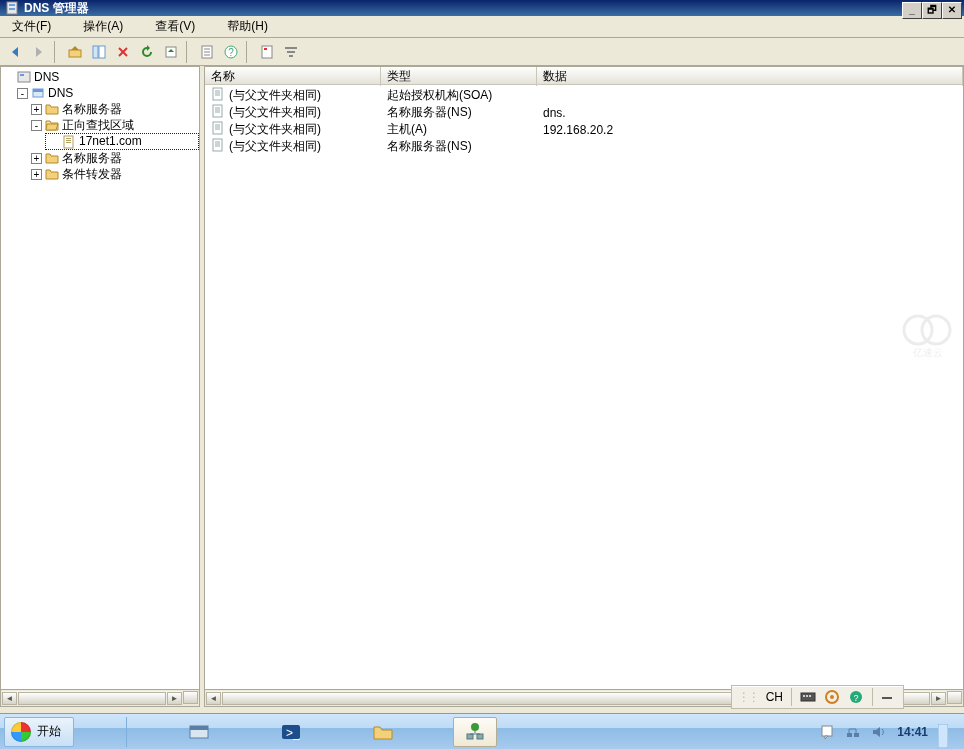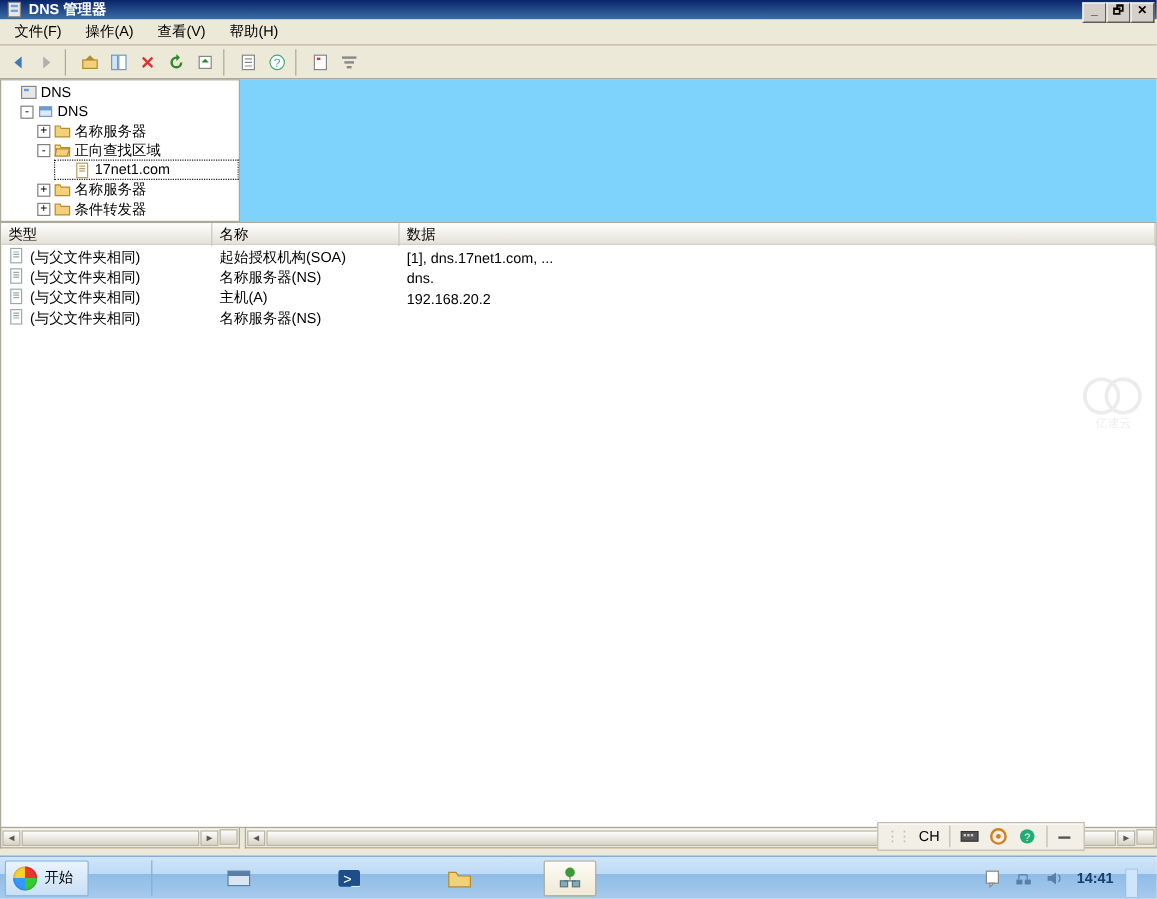--- a/index.html
+++ b/index.html
@@ -43,21 +43,21 @@
   }
   .winbtn.close { font-weight: bold; }
   
   .menubar {
     height: 22px;
     background: #ece9d8;
     border-bottom: 1px solid #aca899;
     display: flex;
     align-items: center;
     padding: 0 4px;
-    gap: 4px;
+    gap: 16px;
   }
   .menubar .menuitem {
     padding: 2px 8px;
     cursor: default;
   }
   
   .toolbar {
     height: 28px;
     background: #ece9d8;
     border-bottom: 1px solid #aca899;
@@ -69,22 +69,21 @@
   .tbbtn {
     width: 22px; height: 22px;
     display: inline-flex; align-items: center; justify-content: center;
     border: 1px solid transparent;
   }
   .tbsep { width: 6px; height: 22px; border-left:1px solid #aca899; margin: 0 2px; }
   
   .main {
     display: flex;
     height: 624px;
-    background: #7dd3fc;
-    flex-direction: column;
+    background: #a16207;
   }
   .treepane {
     width: 200px;
     background: #fff;
     border: 1px solid #aca899;
     overflow: auto;
     padding: 2px 0 2px 2px;
   }
   .splitter {
     width: 4px; background:#ece9d8; cursor: col-resize;
@@ -413,37 +412,36 @@
               </ul>
             </li>
           </ul>
         </li>
       </ul>
     </div>
   </div>
   <div class="splitter"></div>
   <div class="listpane">
     <div class="cols">
+      <div class="colh">名称</div>
       <div class="colh">类型</div>
-      <div class="colh">名称</div>
       <div class="colh">数据</div>
     </div>
     <div class="rows" id="rows">
         <div class="row">
           <div class="cell first">
             <span class="recicon"><svg viewBox="0 0 14 14">
                 <rect x="2" y="1" width="9" height="12" fill="#fff" stroke="#9aa"></rect>
                 <line x1="4" y1="4" x2="9" y2="4" stroke="#9aa"></line>
                 <line x1="4" y1="6" x2="9" y2="6" stroke="#9aa"></line>
                 <line x1="4" y1="8" x2="9" y2="8" stroke="#9aa"></line>
               </svg></span>
             <span>(与父文件夹相同)</span>
           </div>
           <div class="cell">起始授权机构(SOA)</div>
-          <div class="cell">[1], dns.17net1.com, ...</div>
         </div>
         <div class="row">
           <div class="cell first">
             <span class="recicon"><svg viewBox="0 0 14 14">
                 <rect x="2" y="1" width="9" height="12" fill="#fff" stroke="#9aa"></rect>
                 <line x1="4" y1="4" x2="9" y2="4" stroke="#9aa"></line>
                 <line x1="4" y1="6" x2="9" y2="6" stroke="#9aa"></line>
                 <line x1="4" y1="8" x2="9" y2="8" stroke="#9aa"></line>
               </svg></span>
             <span>(与父文件夹相同)</span>

